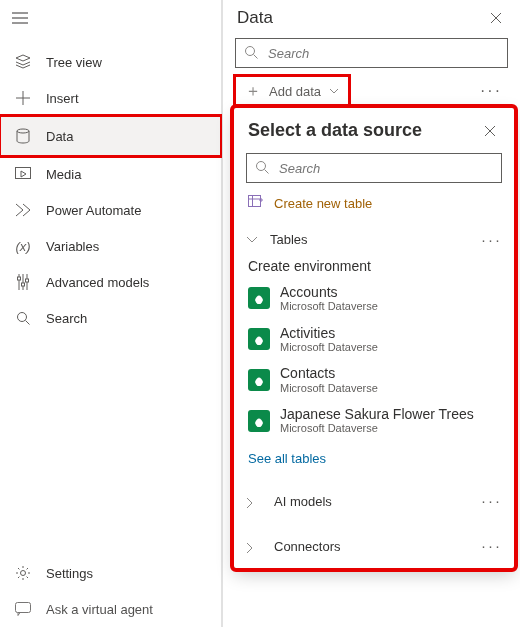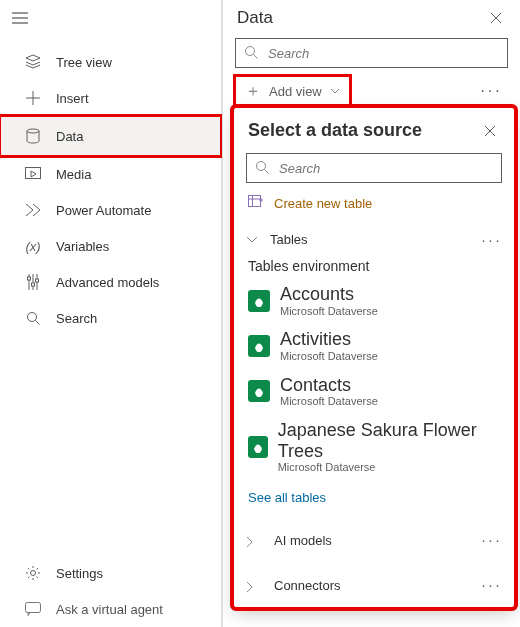--- a/index.html
+++ b/index.html
@@ -1,20 +1,20 @@
 <!DOCTYPE html>
 <html><head>
 <meta charset="utf-8">
 <style>
   * { box-sizing: border-box; margin: 0; padding: 0; font-family: "Segoe UI", Arial, sans-serif; }
   body { width: 520px; height: 627px; background: #fff; position: relative; overflow: hidden; font-size: 13px; color: #323130; }
   .left-rail { position: absolute; left: 0; top: 0; width: 222px; height: 627px; border-right: 1px solid #e1e1e1; background: #fff; }
   .hamburger { width: 40px; height: 36px; display: flex; align-items: center; justify-content: center; cursor: pointer; }
   .nav { padding-top: 8px; }
-  .nav-item { height: 36px; display: flex; align-items: center; padding-left: 24px; cursor: pointer; font-size: 13px; color: #323130; }
+  .nav-item { height: 36px; display: flex; align-items: center; padding-left: 14px; cursor: pointer; font-size: 13px; color: #323130; }
   .nav-item.active { background: #f3f2f1; }
   .nav-icon { width: 18px; height: 18px; display: inline-flex; align-items: center; justify-content: center; margin-right: 14px; color: #605e5c; }
   .bottom-nav { position: absolute; bottom: 0; width: 100%; }
   .red-box { outline: 3px solid #e60000; outline-offset: -1px; }
   .right-panel { position: absolute; left: 222px; top: 0; width: 298px; height: 627px; border-left: 0; }
   .panel-border { border-left: 1px solid #e1e1e1; }
   .panel-header { display: flex; align-items: center; justify-content: space-between; padding: 8px 14px 6px 14px; }
   .panel-title { font-size: 17px; font-weight: 400; color: #323130; }
   .close-btn { width: 20px; height: 20px; display: flex; align-items: center; justify-content: center; cursor: pointer; color: #605e5c; }
   .search-box { margin: 4px 12px 6px 12px; height: 30px; border: 1px solid #605e5c; display: flex; align-items: center; padding: 0 8px; }
@@ -32,21 +32,21 @@
   .create-row .cicon { width: 16px; height: 16px; margin-right: 10px; color: #8a6fb7; }
   .section-row { display: flex; align-items: center; padding: 10px 12px 6px 12px; cursor: pointer; }
   .section-row .chev { width: 18px; text-align: center; color: #8a8886; margin-right: 6px; }
   .section-row .label { font-size: 13px; font-weight: 400; }
   .section-row .ell { margin-left: auto; color: #605e5c; letter-spacing: 2px; font-size: 15px; }
   .subhead { padding: 4px 14px 4px 14px; font-size: 14px; color: #323130; }
   .ds-item { display: flex; align-items: center; padding: 6px 14px; cursor: pointer; }
   .ds-icon { width: 22px; height: 22px; border-radius: 3px; background: #0b8a4a; display: flex; align-items: center; justify-content: center; margin-right: 10px; }
   .ds-icon svg { fill: #fff; }
   .ds-text { display: flex; flex-direction: column; line-height: 1.15; }
-  .ds-name { font-size: 18px; color: #323130; }
+  .ds-name { font-size: 14px; color: #323130; }
   .ds-sub { font-size: 11px; color: #605e5c; }
   .see-all { padding: 10px 14px 12px 14px; color: #0369a1; font-size: 13px; cursor: pointer; }
   .collapsed-row { display: flex; align-items: flex-end; padding: 14px 12px; cursor: pointer; border-top: 0; }
   .collapsed-row .chev { width: 18px; text-align: center; color: #8a8886; margin-right: 10px; }
   .collapsed-row .ell { margin-left: auto; color: #605e5c; letter-spacing: 2px; font-size: 15px; }
   .redwrap { outline: 4px solid #e60000; outline-offset: 0; }
   svg { display: block; }
 </style>
 </head>
 <body>
@@ -161,21 +161,21 @@
       <svg width="14" height="14" viewBox="0 0 14 14">
           <circle cx="6" cy="6" r="4.5" fill="none" stroke="#8a8886"></circle>
           <path stroke="#8a8886" d="M9.5 9.5l4 4"></path>
         </svg>
     </span>
     <input type="text" placeholder="Search" style="">
   </div>
   <div class="add-row">
     <div class="add-data-btn red-box" style="padding:4px 10px;">
       <span class="plus">＋</span>
-      <span>Add view</span>
+      <span>Add data</span>
       <span class="chev">
         <svg width="10" height="6" viewBox="0 0 10 6">
             <path fill="none" stroke="#8a8886" d="M1 1l4 4 4-4"></path>
           </svg>
       </span>
     </div>
     <div class="ell">···</div>
   </div>
 </div>
 
@@ -210,21 +210,21 @@
 
   <div class="section-row">
     <span class="chev">
       <svg width="12" height="8" viewBox="0 0 12 8">
           <path fill="none" stroke="#8a8886" d="M1 1l5 5 5-5"></path>
         </svg>
     </span>
     <span class="label">Tables</span>
     <span class="ell">···</span>
   </div>
-  <div class="subhead">Tables environment</div>
+  <div class="subhead">Create environment</div>
 
   <div class="ds-item">
     <span class="ds-icon">
         <svg width="12" height="12" viewBox="0 0 12 12">
           <path d="M2 8c2-6 6-6 8 0-2 6-6 6-8 0z" fill="#fff"></path>
         </svg>
       </span>
     <span class="ds-text">
       <span class="ds-name">Accounts</span>
       <span class="ds-sub">Microsoft Dataverse</span>

